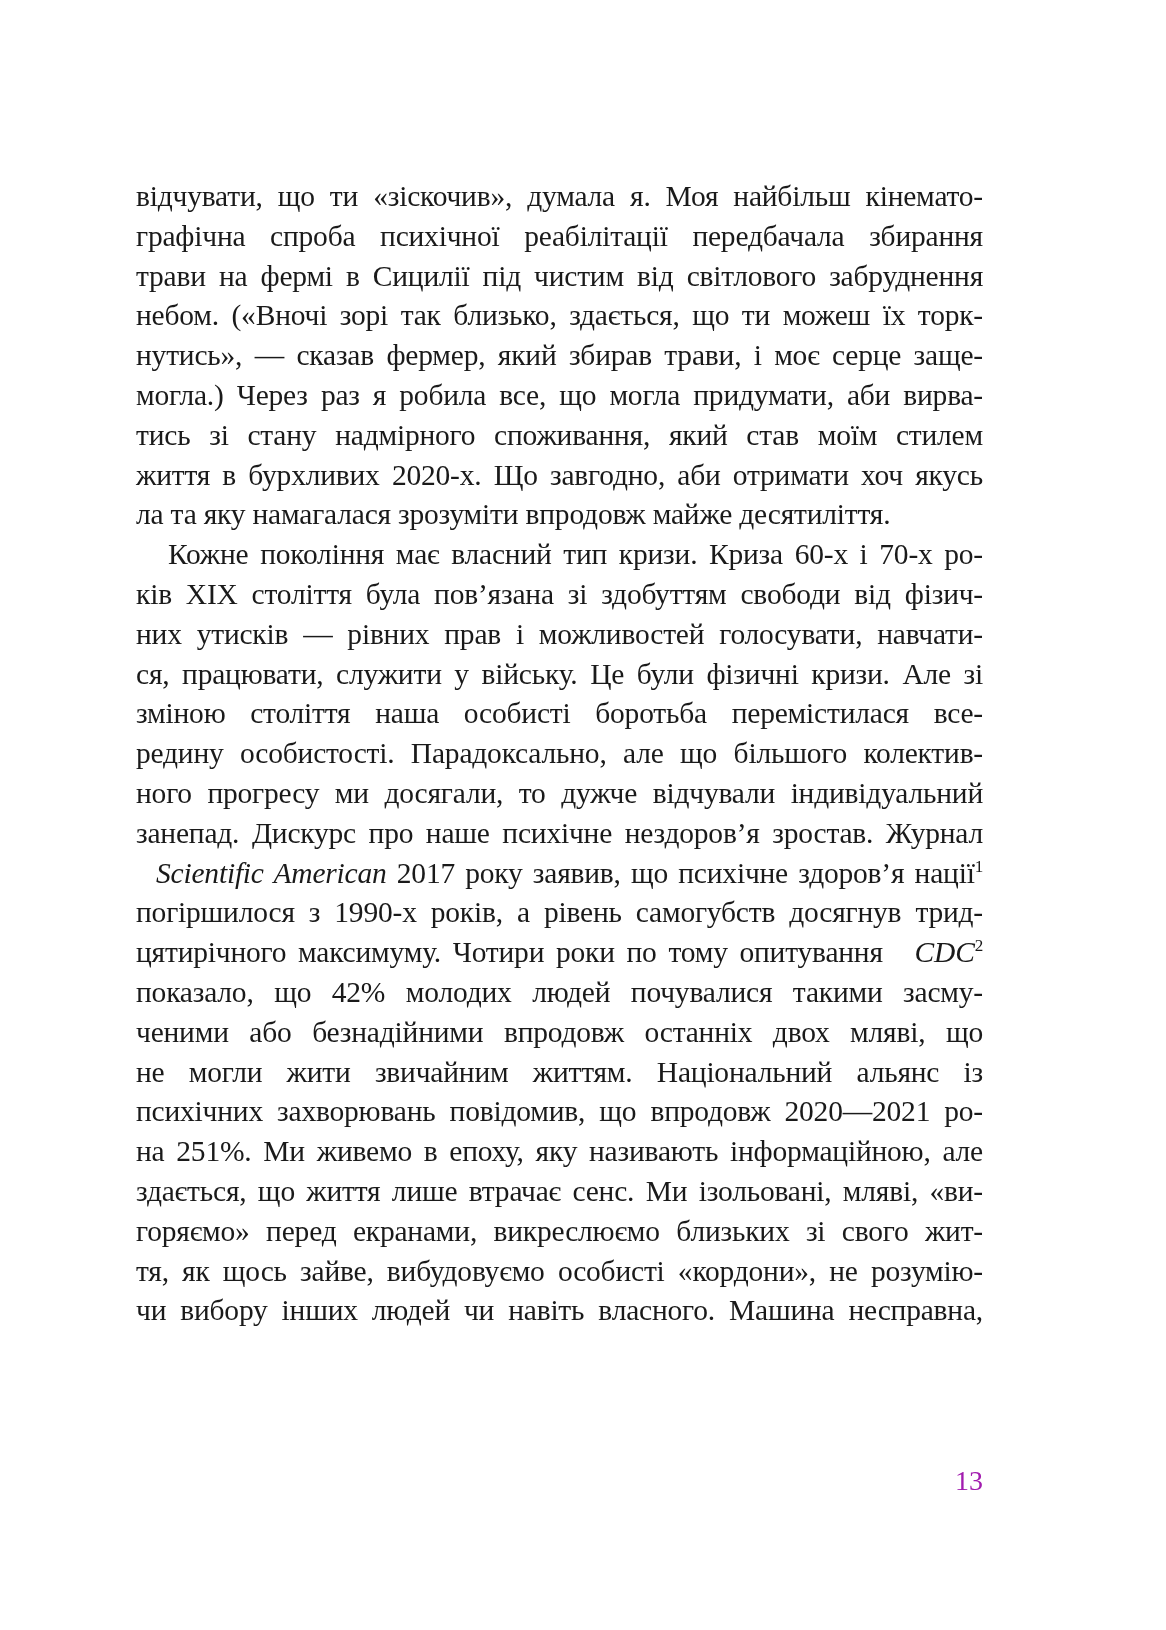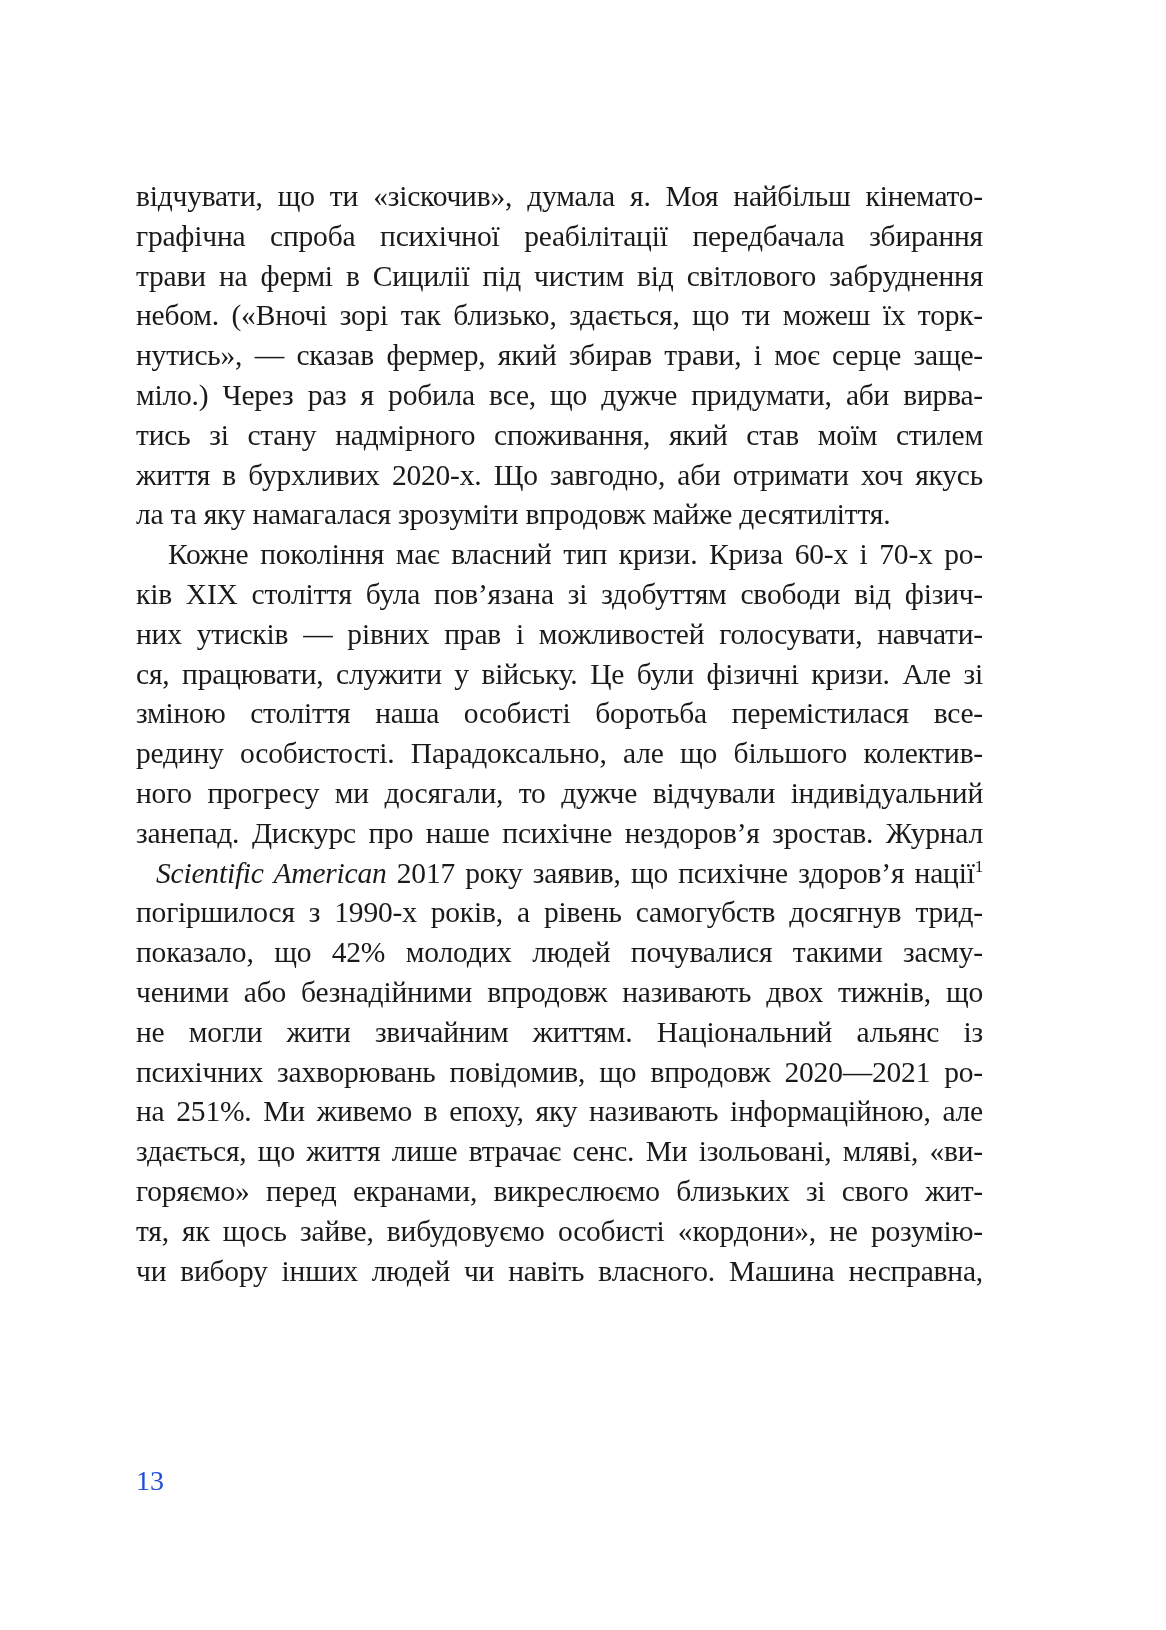--- a/index.html
+++ b/index.html
@@ -39,55 +39,56 @@
   sup.fn {
     font-size: 0.58em;
     vertical-align: super;
     line-height: 0;
   }
   .page-number {
     position: absolute;
     left: 136px;
     top: 1464px;
     width: 847px;
-    text-align: left;
+    text-align: right;
     font-size: 28px;
     line-height: 34px;
-    color: #1d4ed8;
+    color: #a21caf;
   }
 </style>
 </head>
 <body>
 
 <div class="book-page">
   <div class="text-block">
       <div class="paragraph">
         <div class="line"><span class="seg">відчувати, що ти «зіскочив», думала я. Моя найбільш кінемато-</span></div>
         <div class="line"><span class="seg">графічна спроба психічної реабілітації передбачала збирання</span></div>
         <div class="line"><span class="seg">трави на фермі в Сицилії під чистим від світлового забруднення</span></div>
         <div class="line"><span class="seg">небом. («Вночі зорі так близько, здається, що ти можеш їх торк-</span></div>
         <div class="line"><span class="seg">нутись», — сказав фермер, який збирав трави, і моє серце заще-</span></div>
-        <div class="line"><span class="seg">міло.) Через раз я робила все, що дужче придумати, аби вирва-</span></div>
+        <div class="line"><span class="seg">могла.) Через раз я робила все, що могла придумати, аби вирва-</span></div>
         <div class="line"><span class="seg">тись зі стану надмірного споживання, який став моїм стилем</span></div>
         <div class="line"><span class="seg">життя в бурхливих 2020-х. Що завгодно, аби отримати хоч якусь</span></div>
         <div class="line para-end"><span class="seg">ла та яку намагалася зрозуміти впродовж майже десятиліття.</span></div>
       </div>
       <div class="paragraph">
         <div class="line indent"><span class="seg">Кожне покоління має власний тип кризи. Криза 60-х і 70-х ро-</span></div>
         <div class="line"><span class="seg">ків XIX століття була пов’язана зі здобуттям свободи від фізич-</span></div>
         <div class="line"><span class="seg">них утисків — рівних прав і можливостей голосувати, навчати-</span></div>
         <div class="line"><span class="seg">ся, працювати, служити у війську. Це були фізичні кризи. Але зі</span></div>
         <div class="line"><span class="seg">зміною століття наша особисті боротьба перемістилася все-</span></div>
         <div class="line"><span class="seg">редину особистості. Парадоксально, але що більшого колектив-</span></div>
         <div class="line"><span class="seg">ного прогресу ми досягали, то дужче відчували індивідуальний</span></div>
         <div class="line"><span class="seg">занепад. Дискурс про наше психічне нездоров’я зростав. Журнал</span></div>
         <div class="line"><span class="seg italic">Scientific American</span><span class="seg"> 2017 року заявив, що психічне здоров’я нації</span><sup class="fn">1</sup></div>
         <div class="line"><span class="seg">погіршилося з 1990-х років, а рівень самогубств досягнув трид-</span></div>
+        <div class="line"><span class="seg">цятирічного максимуму. Чотири роки по тому опитування </span><span class="seg italic">CDC</span><sup class="fn">2</sup></div>
         <div class="line"><span class="seg">показало, що 42% молодих людей почувалися такими засму-</span></div>
-        <div class="line"><span class="seg">ченими або безнадійними впродовж називають двох тижнів, що</span></div>
+        <div class="line"><span class="seg">ченими або безнадійними впродовж останніх двох мляві, що</span></div>
         <div class="line"><span class="seg">не могли жити звичайним життям. Національний альянс із</span></div>
         <div class="line"><span class="seg">психічних захворювань повідомив, що впродовж 2020—2021 ро-</span></div>
         <div class="line"><span class="seg">на 251%. Ми живемо в епоху, яку називають інформаційною, але</span></div>
         <div class="line"><span class="seg">здається, що життя лише втрачає сенс. Ми ізольовані, мляві, «ви-</span></div>
         <div class="line"><span class="seg">горяємо» перед екранами, викреслюємо близьких зі свого жит-</span></div>
         <div class="line"><span class="seg">тя, як щось зайве, вибудовуємо особисті «кордони», не розумію-</span></div>
         <div class="line"><span class="seg">чи вибору інших людей чи навіть власного. Машина несправна,</span></div>
       </div>
     </div>
   <div class="page-number">13</div>

